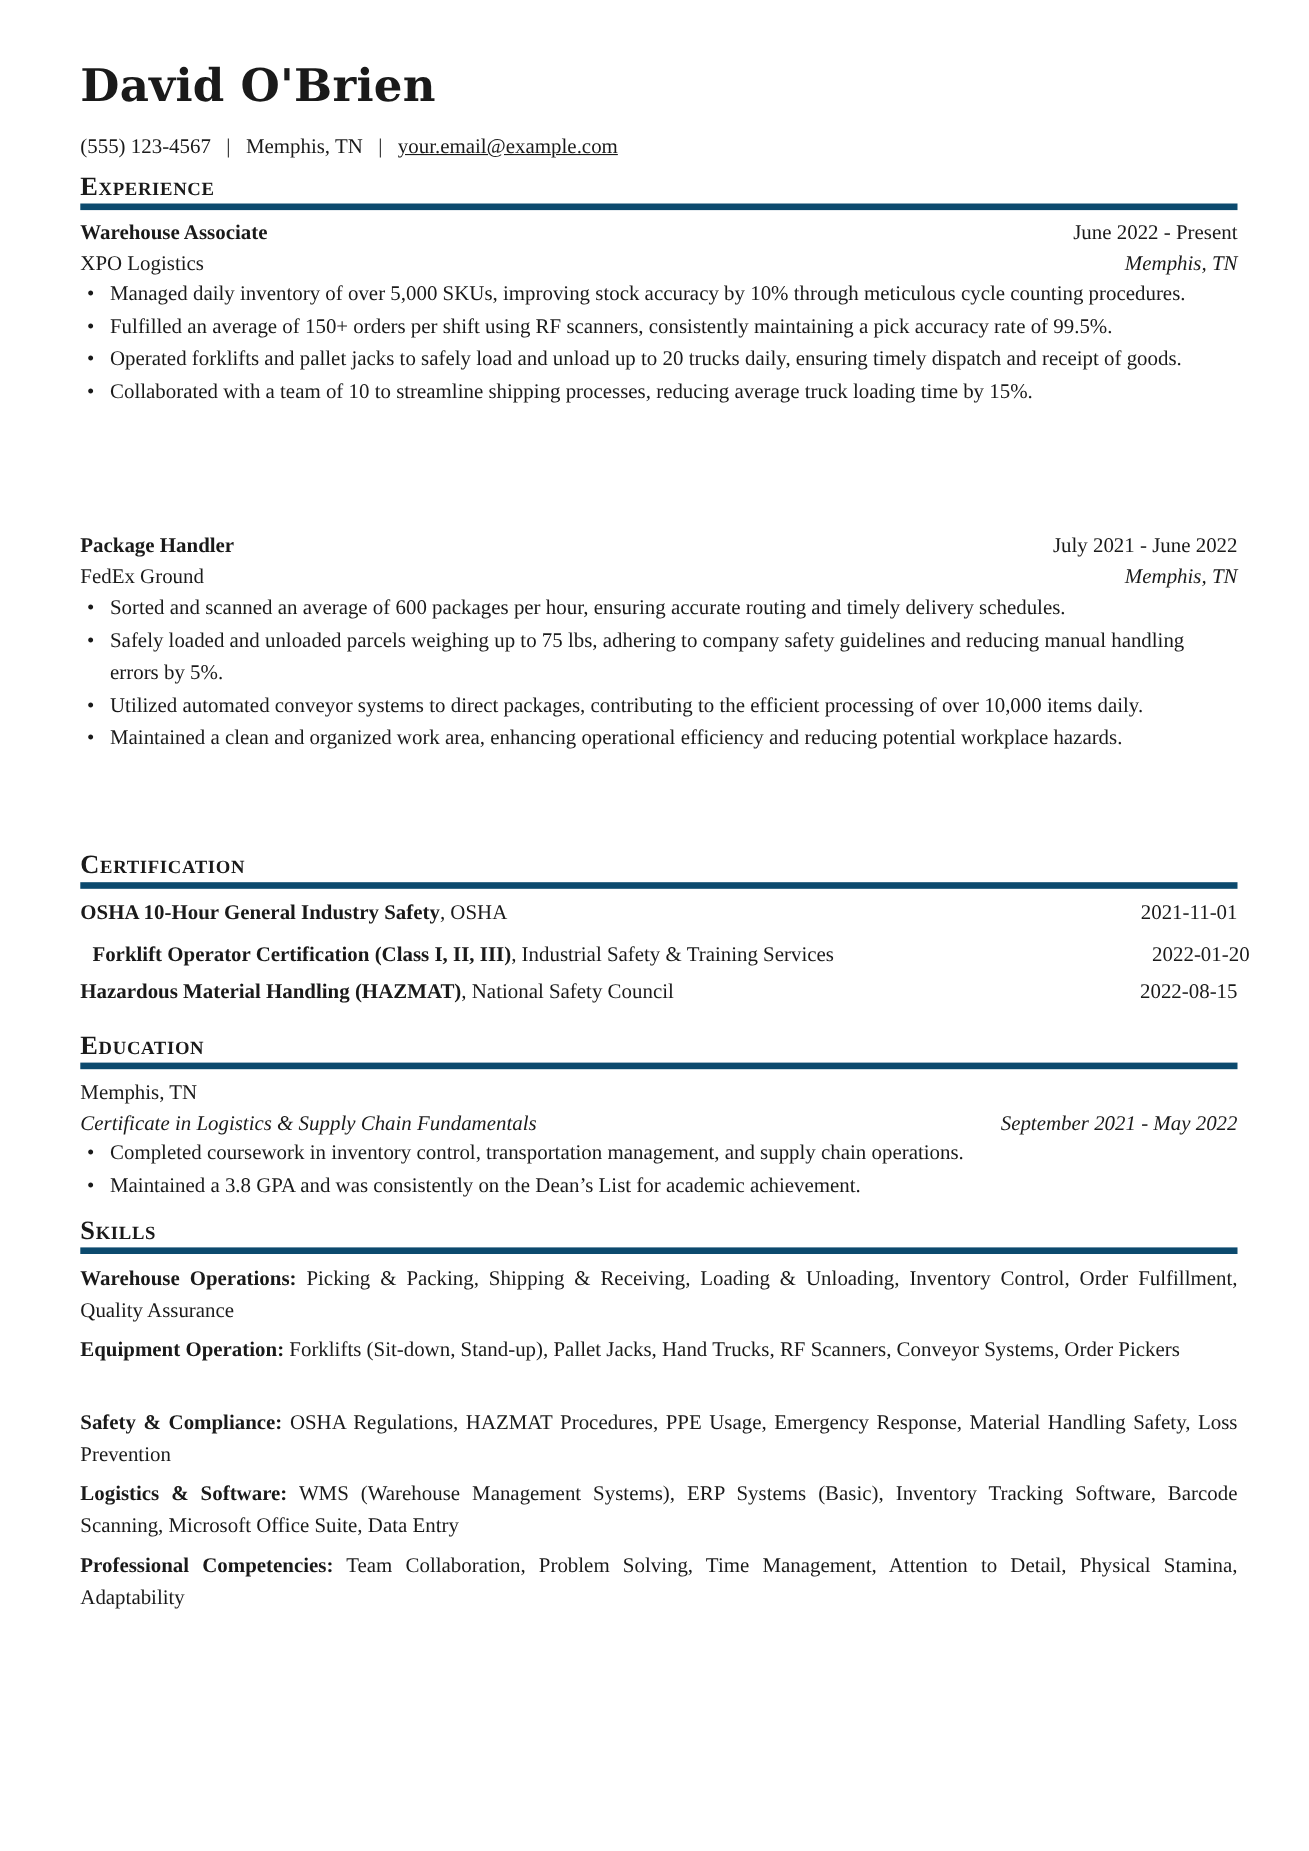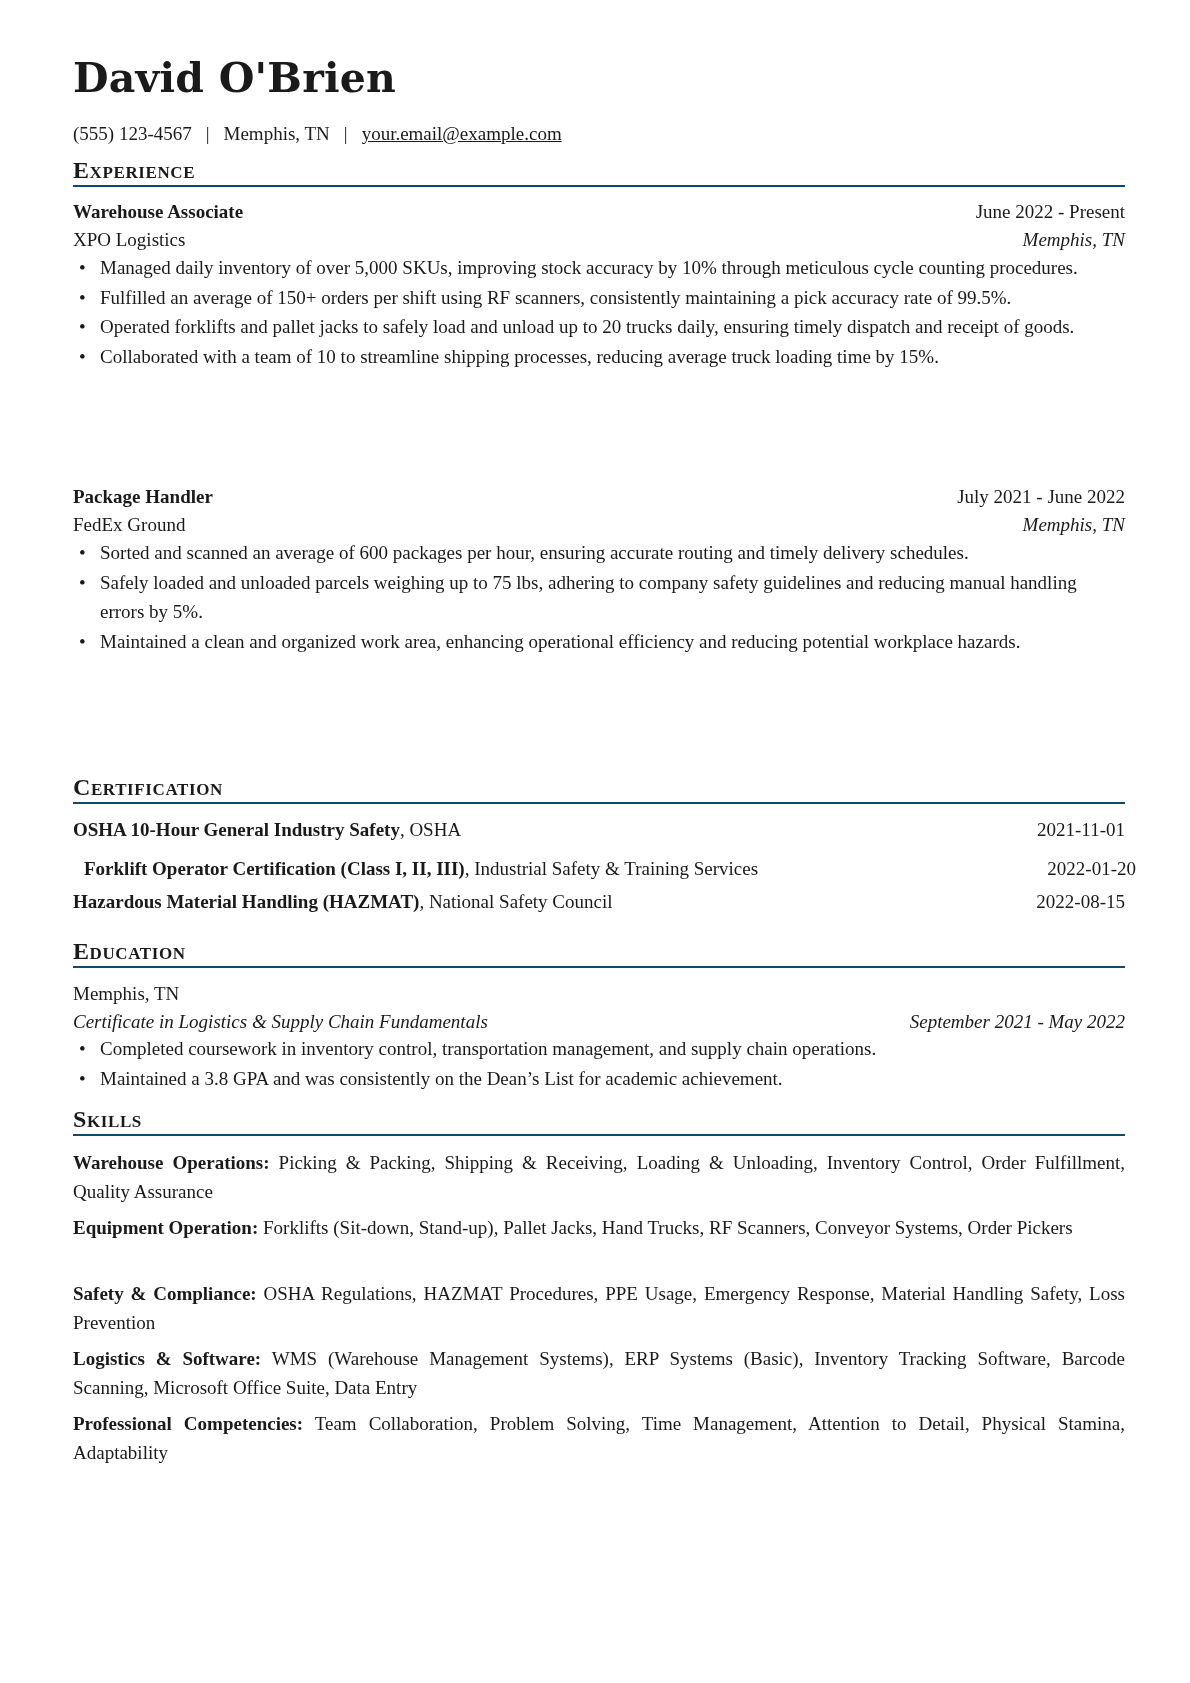--- a/index.html
+++ b/index.html
@@ -17,21 +17,21 @@
   .contact {
     position: absolute; left: 0; top: 123px; font-size: 19px;
     font-family: "Liberation Serif", serif; white-space: nowrap;
   }
   .contact .sep { margin: 0 14px; }
   .contact a { color: #1a1a1a; text-decoration: underline; }
   .section-title {
     position: absolute; left: 0; width: 1052px;
     font-family: "Liberation Serif", serif; font-weight: bold;
     font-variant: small-caps; font-size: 24px; letter-spacing: 0.6px;
-    border-bottom: 2px solid #0c4a6e; padding-bottom: 2px; line-height: 1.1;
+    border-bottom: 6px solid #0c4a6e; padding-bottom: 2px; line-height: 1.1;
   }
   .row {
     position: absolute; left: 0; width: 1052px; font-size: 19px;
     font-family: "Liberation Serif", serif; line-height: 29px;
     display: flex; justify-content: space-between; white-space: nowrap;
   }
   .bold { font-weight: bold; }
   .ital { font-style: italic; }
   ul.bullets {
     position: absolute; left: 0; width: 1052px; margin: 0; padding: 0; list-style: none;
@@ -79,20 +79,21 @@
     <span class="bold">Package Handler</span>
     <span>July 2021 - June 2022</span>
   </div>
   <div class="row" style="top:510px;">
     <span>FedEx Ground</span>
     <span class="ital">Memphis, TN</span>
   </div>
   <ul class="bullets" style="top:538px;">
     <li>Sorted and scanned an average of 600 packages per hour, ensuring accurate routing and timely delivery schedules.</li>
     <li>Safely loaded and unloaded parcels weighing up to 75 lbs, adhering to company safety guidelines and reducing manual handling errors by 5%.</li>
+    <li>Utilized automated conveyor systems to direct packages, contributing to the efficient processing of over 10,000 items daily.</li>
     <li>Maintained a clean and organized work area, enhancing operational efficiency and reducing potential workplace hazards.</li>
   </ul>
 
   <div class="section-title" style="top:774px;">Certification</div>
 
   <div class="row" style="top:815px;">
     <span><span class="bold">OSHA 10-Hour General Industry Safety</span><span>, OSHA</span></span>
     <span>2021-11-01</span>
   </div>
   <div class="row" style="top:854px;margin-left:11px;">

